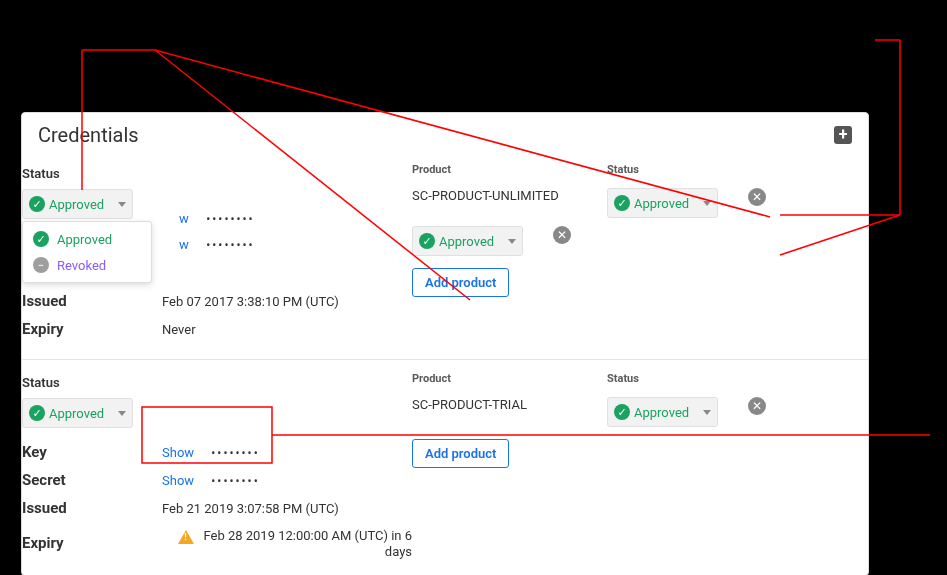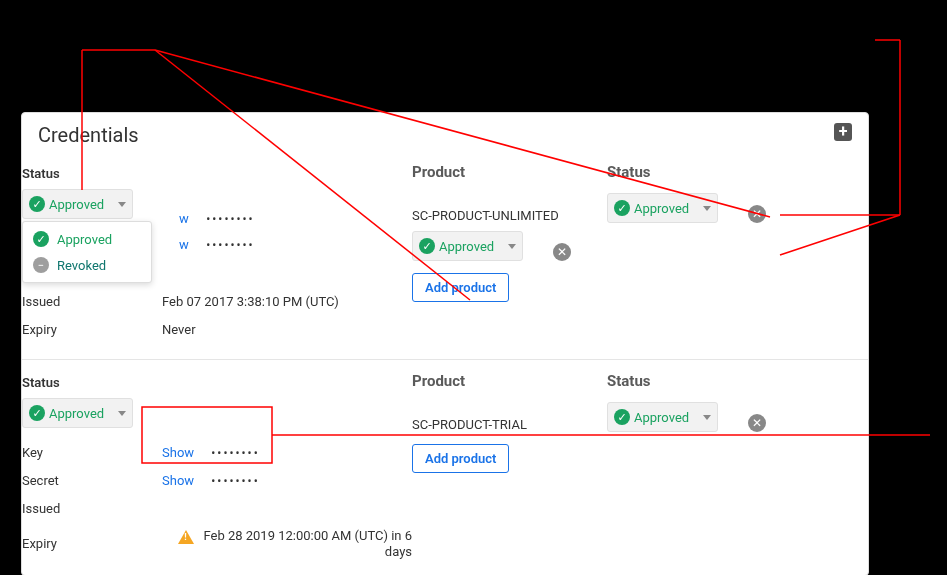--- a/index.html
+++ b/index.html
@@ -18,20 +18,21 @@
     left: 21px;
     top: 112px;
     width: 848px;
     background: #fff;
     border: 1px solid #ddd;
     border-radius: 4px;
   }
   .panel-header {
     display: flex;
     justify-content: space-between;
+    align-items: center;
     padding: 10px 16px 4px 16px;
   }
   .panel-title {
     font-size: 20px;
     font-weight: 400;
     color: #333;
   }
   .plus-btn {
     width: 18px; height: 18px;
     background: #555;
@@ -50,23 +51,23 @@
     padding: 8px 16px 16px 0;
   }
   .cred-block + .cred-block { border-top: 1px solid #e5e5e5; }
   .col-left { flex: 0 0 390px; }
   .col-right { flex: 1; }
   .field-label {
     font-size: 13px;
     font-weight: 600;
     color: #333;
   }
-  .sub-label { font-weight: 700; font-size: 15px; color: #5a5a5a; }
+  .sub-label { font-weight: 700; font-size: 11px; color: #5a5a5a; }
   .row { display: flex; align-items: center; min-height: 28px; }
-  .kv-key { width: 140px; font-weight: 400; font-size: 13px; color: #333; }
+  .kv-key { width: 140px; font-weight: 700; font-size: 15px; color: #333; }
   .kv-val { font-size: 13px; color: #333; text-align: right; }
   .show-link { color: #1a73e8; font-size: 13px; margin-right: 14px; cursor: pointer; }
   .masked { letter-spacing: 2px; font-size: 12px; color: #333; }
   .status-pill {
     display: inline-flex;
     align-items: center;
     background: #f2f2f2;
     border: 1px solid #e0e0e0;
     border-radius: 3px;
     padding: 4px 6px;
@@ -99,33 +100,33 @@
     z-index: 10;
   }
   .dropdown-item {
     display: flex;
     align-items: center;
     padding: 5px 10px;
     font-size: 13px;
     cursor: pointer;
   }
   .dropdown-item.approved span.label { color: #1aa260; }
-  .dropdown-item.revoked span.label { color: #0f766e; }
+  .dropdown-item.revoked span.label { color: #8b5cf6; }
   .dropdown-item .dot {
     width: 16px; height: 16px; border-radius: 50%;
     display: inline-flex; align-items: center; justify-content: center;
     font-size: 11px; color: #fff; margin-right: 8px;
   }
   .dropdown-item.approved .dot { background: #1aa260; }
   .dropdown-item.revoked .dot { background: #9e9e9e; }
   .prod-table { width: 100%; }
   .prod-head { display: flex; padding: 4px 0 8px 0; }
   .prod-head .c1 { flex: 0 0 195px; }
   .prod-head .c2 { flex: 1; }
-  .prod-row { display: flex; align-items: flex-end; padding: 4px 0; }
+  .prod-row { display: flex; align-items: flex-start; padding: 4px 0; }
   .prod-row .c1 { flex: 0 0 195px; font-size: 13px; color: #333; padding-right: 10px; }
   .prod-row .c2 { flex: 0 0 130px; }
   .prod-row .c3 { flex: 0 0 40px; display: flex; justify-content: center; }
   .del-btn {
     width: 18px; height: 18px; border-radius: 50%;
     background: #888; color: #fff;
     display: inline-flex; align-items: center; justify-content: center;
     font-size: 12px; cursor: pointer; line-height: 1;
   }
   .add-prod-btn {
@@ -272,20 +273,21 @@
       </div>
       <div class="row">
         <div class="kv-key">Secret</div>
         <div class="kv-val">
           <span class="show-link">Show</span>
           <span class="masked">••••••••</span>
         </div>
       </div>
       <div class="row">
         <div class="kv-key">Issued</div>
+        <div class="kv-val">Feb 21 2019 3:07:58 PM (UTC)</div>
       </div>
       <div class="row" style="margin-top:6px;">
         <div class="kv-key">Expiry</div>
         <div class="kv-val">
           <span class="warn-icon"></span>
           <span>Feb 28 2019 12:00:00 AM (UTC) in 6 days</span>
         </div>
       </div>
     </div>
 

